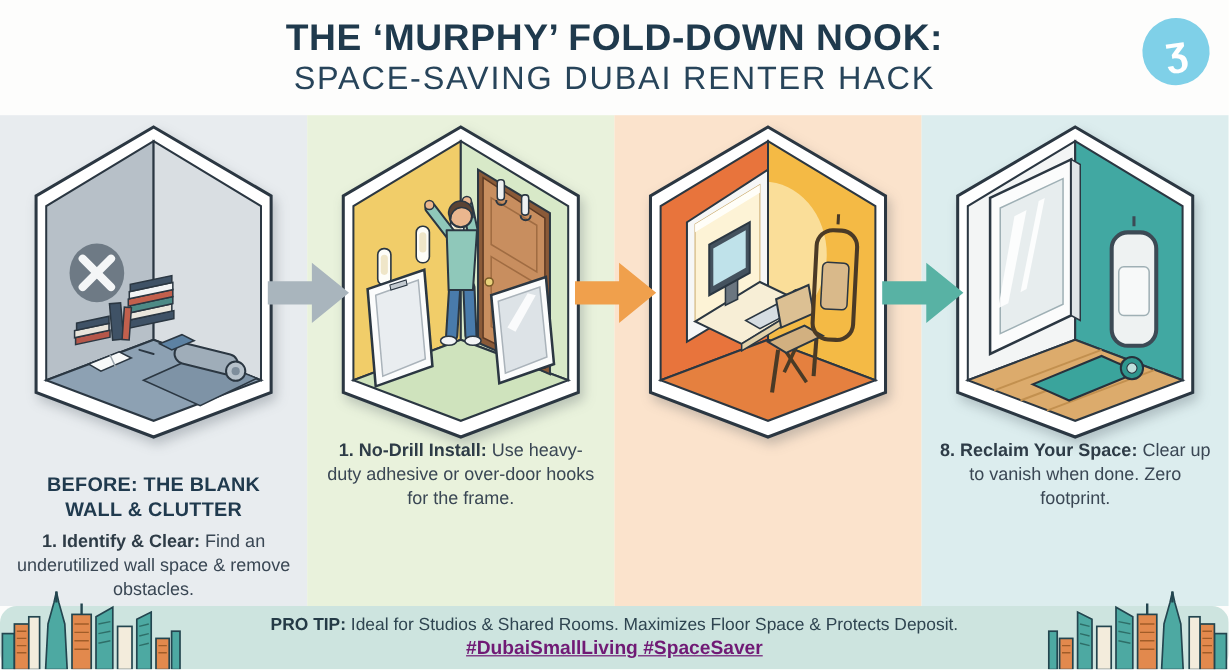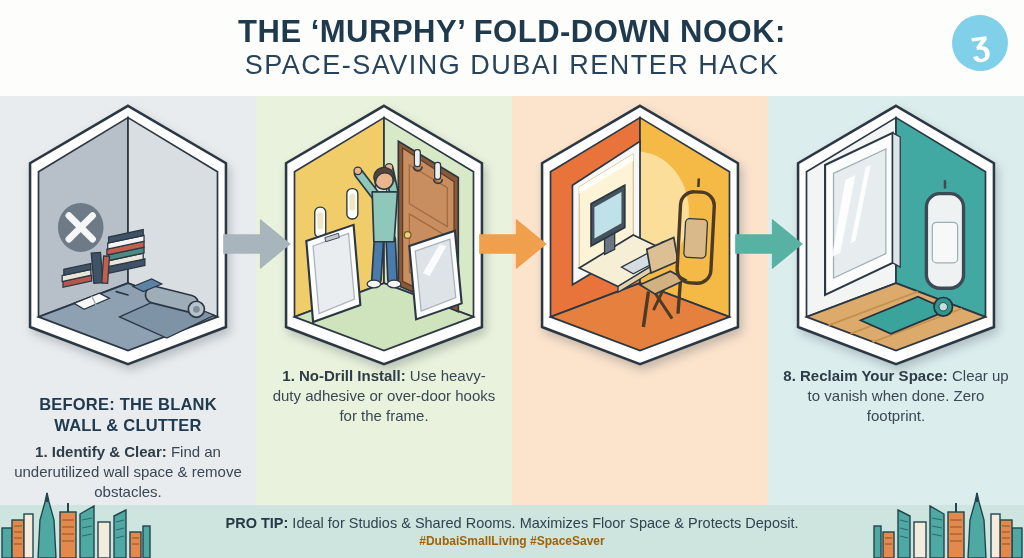--- a/index.html
+++ b/index.html
@@ -24,24 +24,24 @@
                  line-height:1.25;white-space:pre-line;letter-spacing:.2px;}
   .panel-body{margin:0 13px;font-size:15px;color:#3a4754;line-height:1.32;}
   .panel-body b{color:#2e3c47;}
 
   
   .arrow{position:absolute;top:215px;width:72px;height:58px;z-index:5;}
   .arrow1{left:221px;} .arrow2{left:477px;} .arrow3{left:733px;}
 
   
   .footer{position:absolute;top:505px;left:0;width:1024px;height:53px;background:#cde4df;
-          display:flex;flex-direction:column;justify-content:center;text-align:center;gap:1px;}
+          display:flex;flex-direction:column;justify-content:center;text-align:center;gap:1px;border-radius:14px;}
   .tip-line{font-size:14.5px;color:#2e4450;line-height:1.25;}
   .tip-line b{color:#243a46;}
-  .hashtags{font-size:12px;font-weight:700;color:#a16207;line-height:1.25;}
+  .hashtags{font-size:16px;font-weight:700;color:#701a75;line-height:1.25;text-decoration:underline;}
   .skyline{position:absolute;bottom:0;height:68px;width:152px;z-index:6;}
   .skyline-left{left:0;} .skyline-right{right:0;transform:scaleX(-1);}
 </style>
 </head>
 <body>
 
 <div class="stage">
 
   <div class="header">
     <h1 class="title1">THE ‘MURPHY’ FOLD-DOWN NOOK:</h1>

